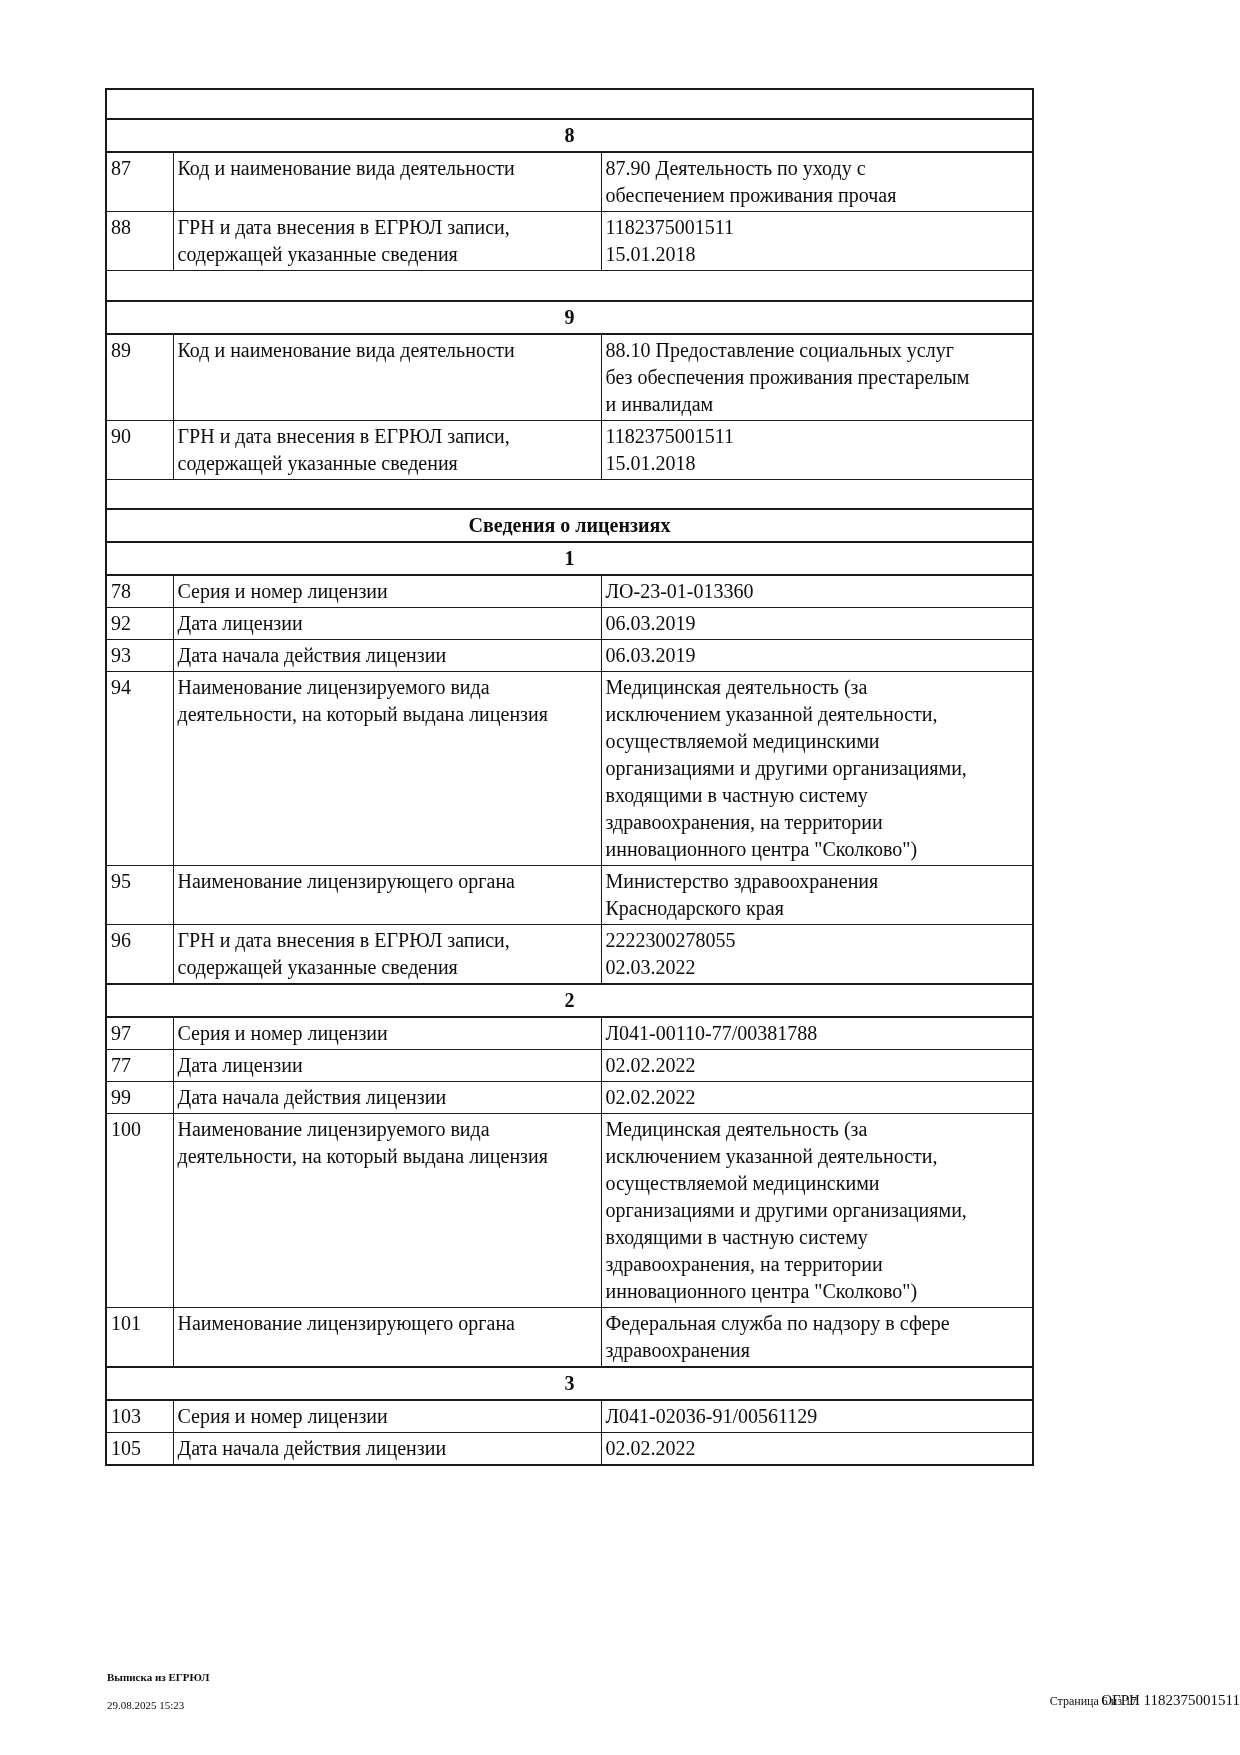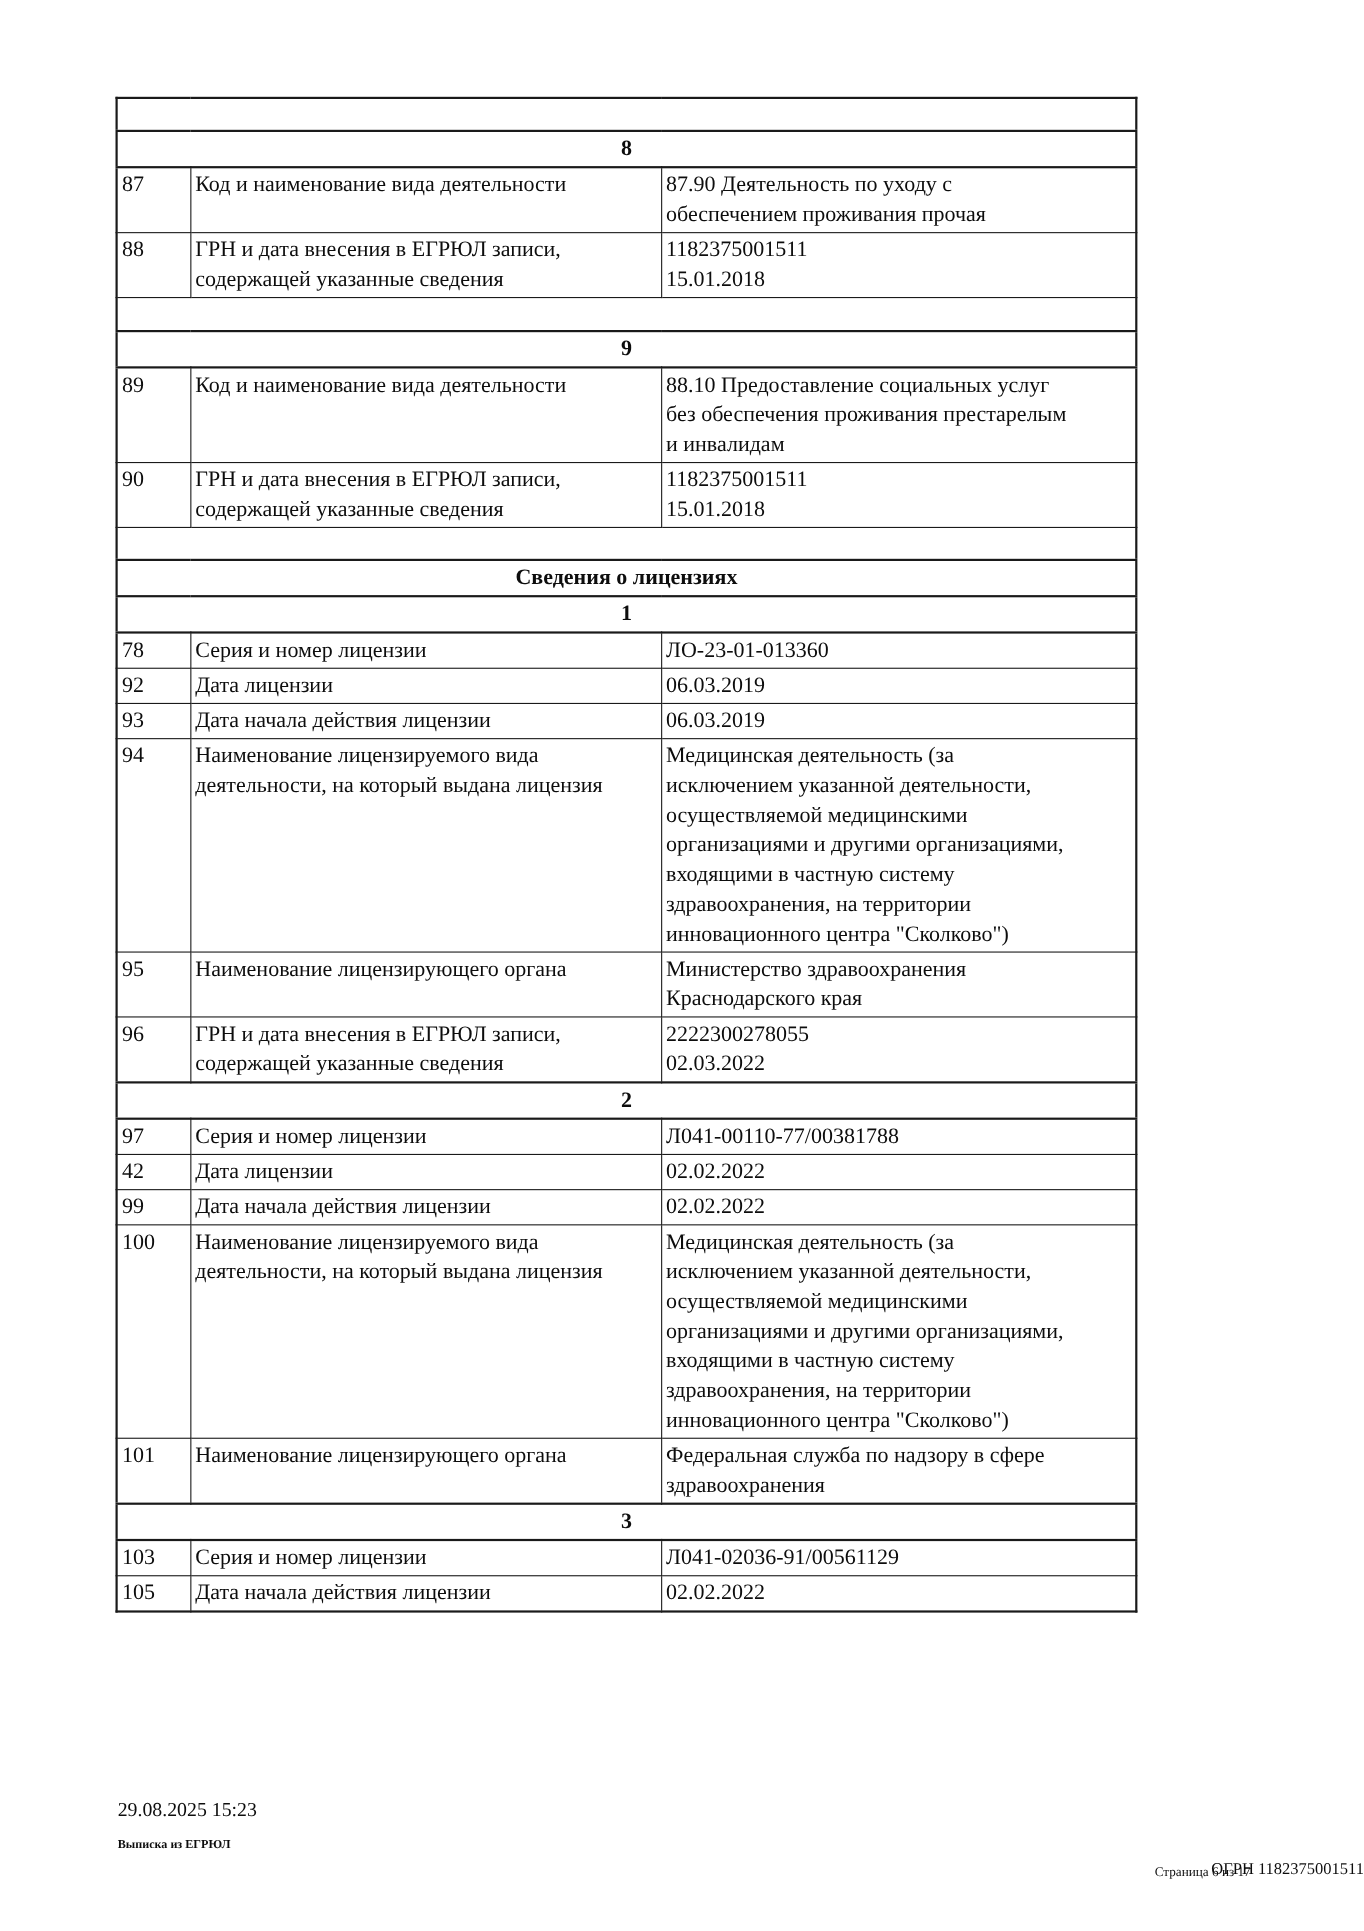--- a/index.html
+++ b/index.html
@@ -48,22 +48,22 @@
     position: absolute;
     left: 107px;
     top: 1668px;
     font-size: 11px;
     font-weight: bold;
     line-height: 18px;
   }
   .footer-date {
     position: absolute;
     left: 107px;
-    top: 1636px;
-    font-size: 18px;
+    top: 1696px;
+    font-size: 11px;
     line-height: 18px;
   }
   .footer-ogrn {
     position: absolute;
     left: 0;
     top: 1691px;
     width: 1240px;
     text-align: right;
     font-size: 15px;
     line-height: 18px;
@@ -178,21 +178,21 @@
         </tr>
         <tr class="section">
           <td colspan="3">2</td>
         </tr>
         <tr class="data">
           <td class="num">97</td>
           <td class="label">Серия и номер лицензии</td>
           <td class="value">Л041-00110-77/00381788</td>
         </tr>
         <tr class="data">
-          <td class="num">42</td>
+          <td class="num">77</td>
           <td class="label">Дата лицензии</td>
           <td class="value">02.02.2022</td>
         </tr>
         <tr class="data">
           <td class="num">99</td>
           <td class="label">Дата начала действия лицензии</td>
           <td class="value">02.02.2022</td>
         </tr>
         <tr class="data">
           <td class="num">100</td>

